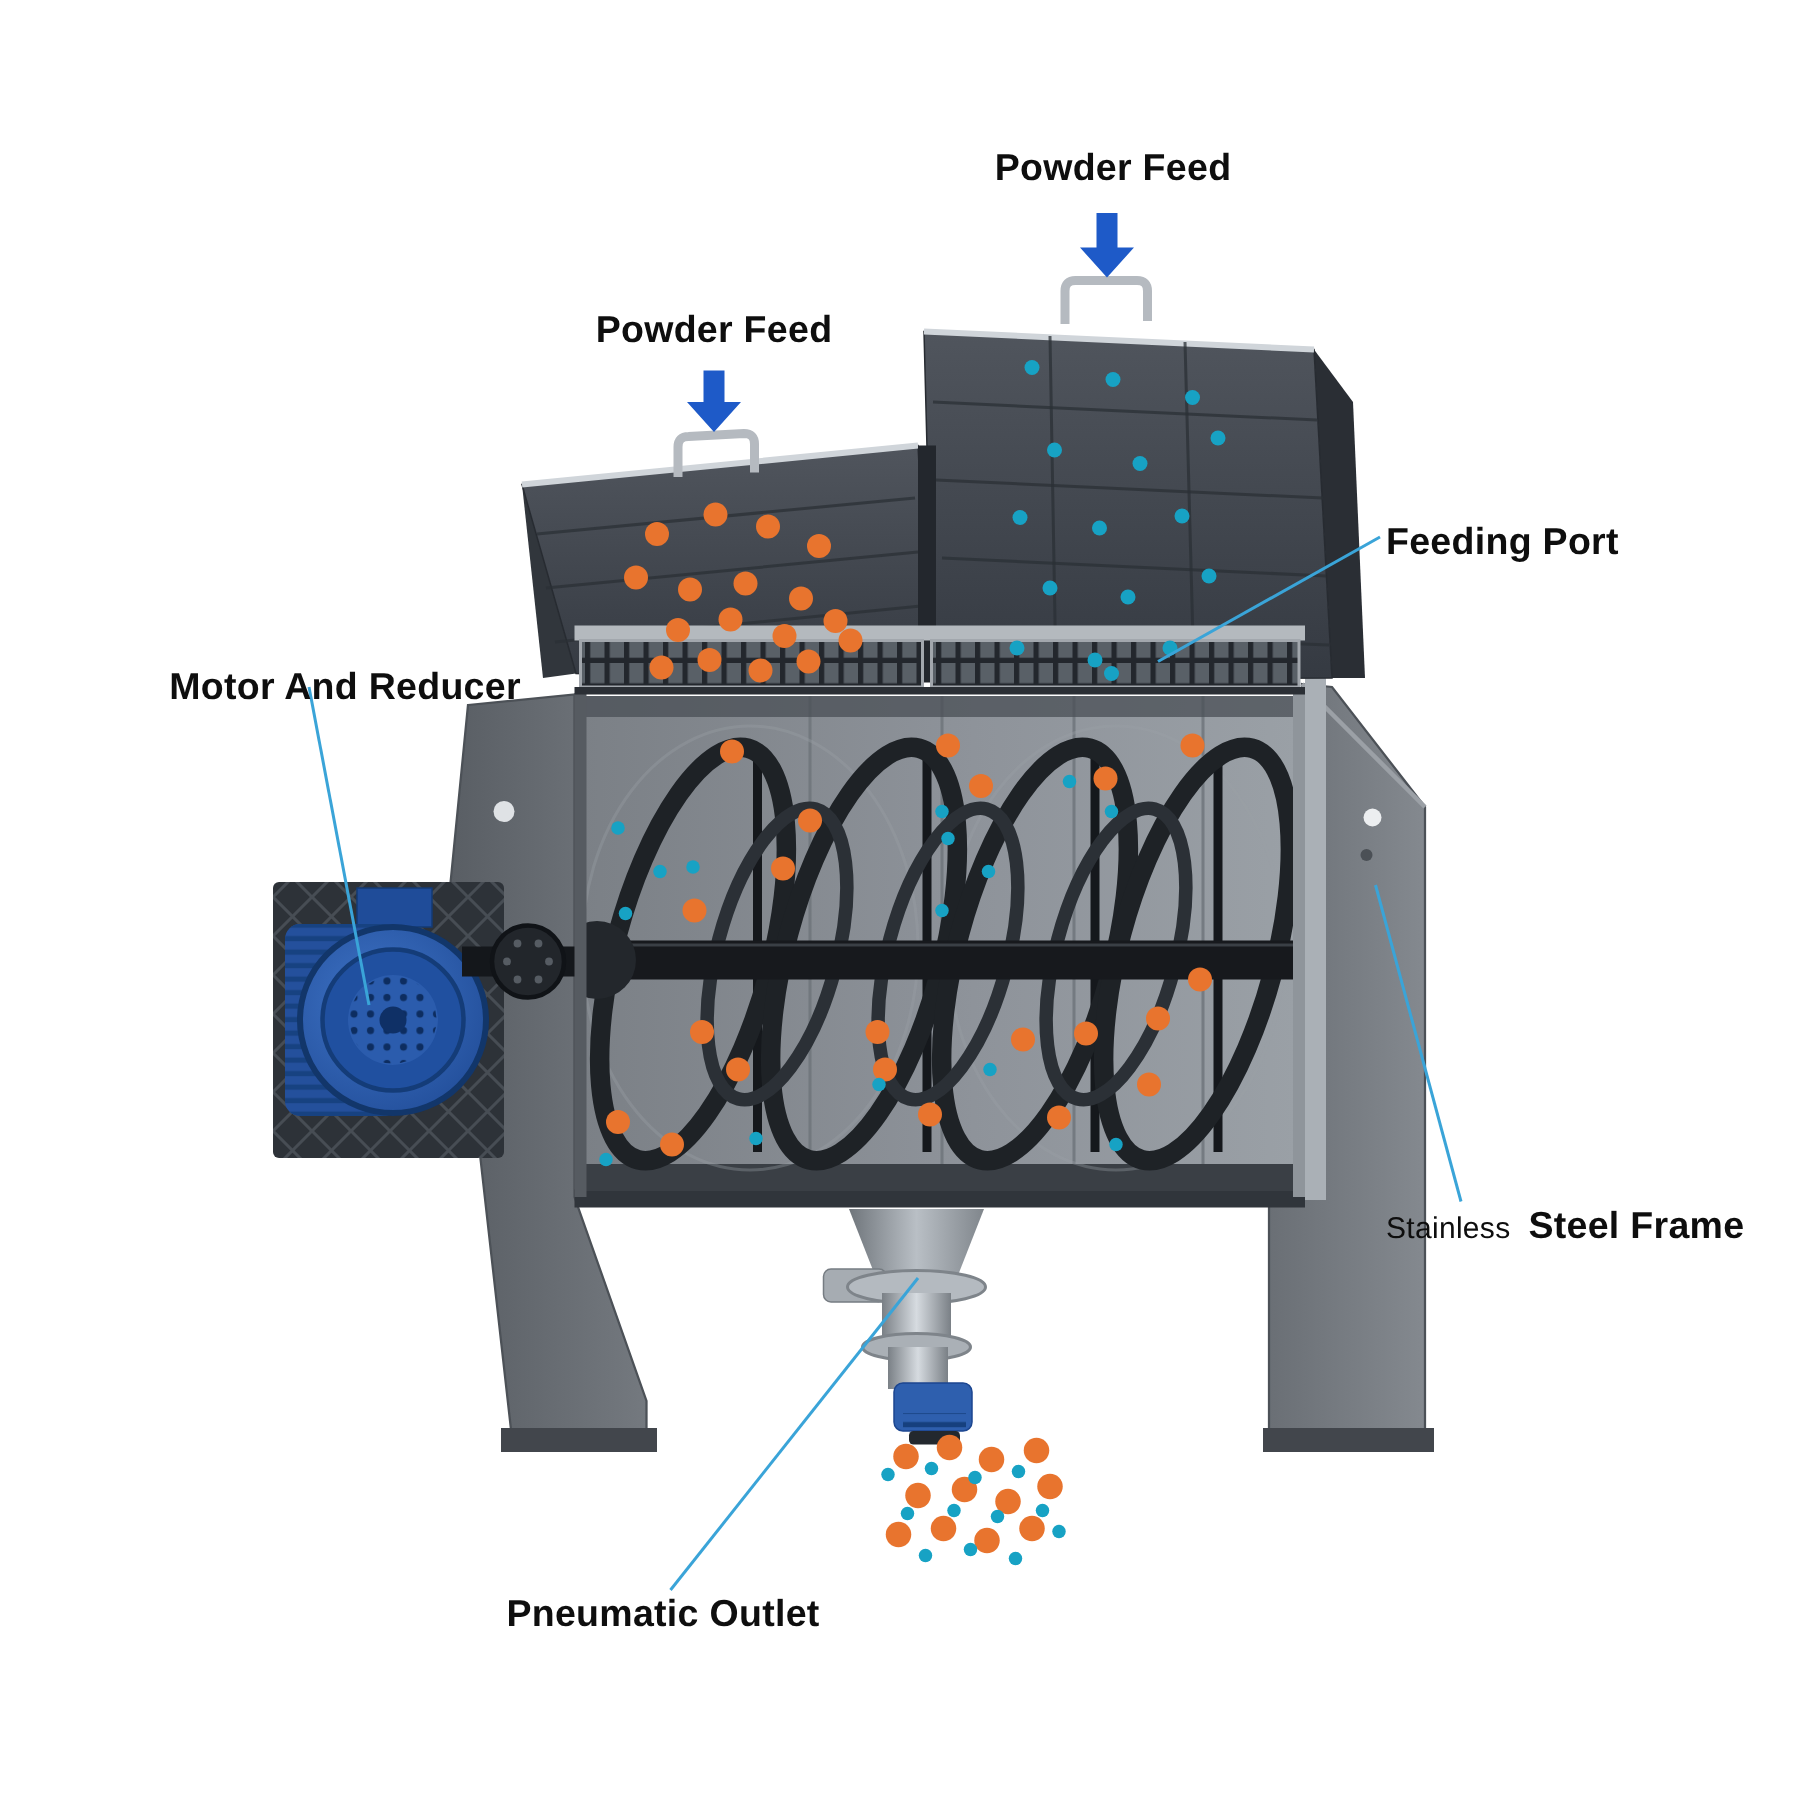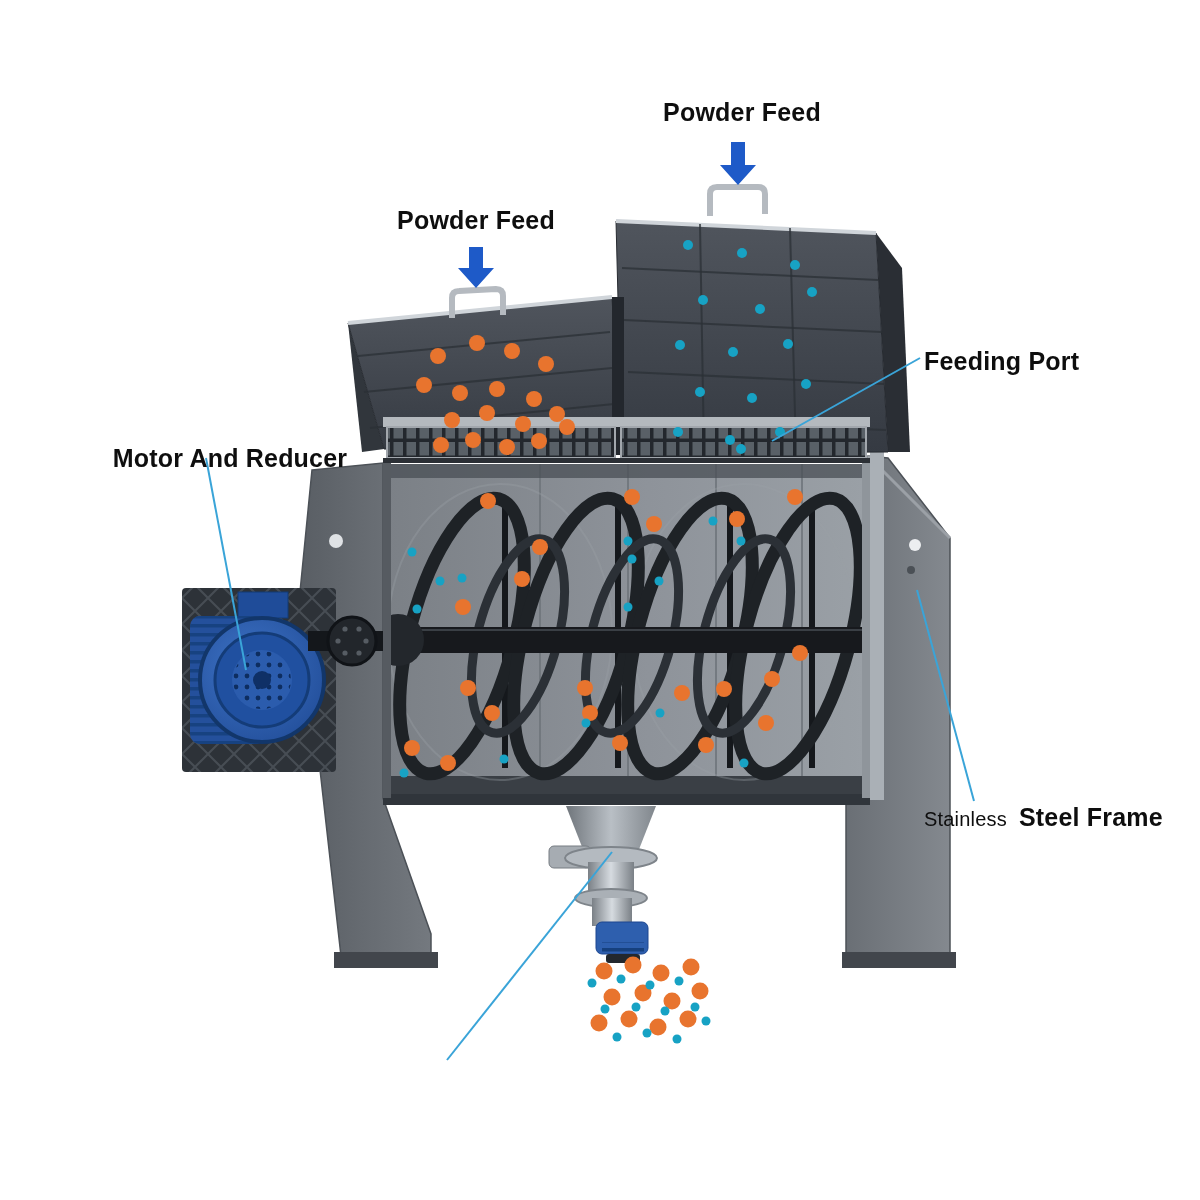--- a/index.html
+++ b/index.html
@@ -304,14 +304,15 @@
   <div class="label centered" style="left:476px; top:206px;">Powder Feed</div>
 
   <div class="label" style="left:924px; top:347px;">Feeding Port</div>
 
   <div class="label centered" style="left:230px; top:421px;margin-top:23px;">Motor And Reducer</div>
 
   <div class="label" style="left:924px; top:803px;">
     <span class="big">Stainless</span><span class="normal">Steel Frame</span>
   </div>
 
+  <div class="label centered" style="left:442px; top:1062px;">Pneumatic Outlet</div>
 
 </div>
 
 </body></html>

